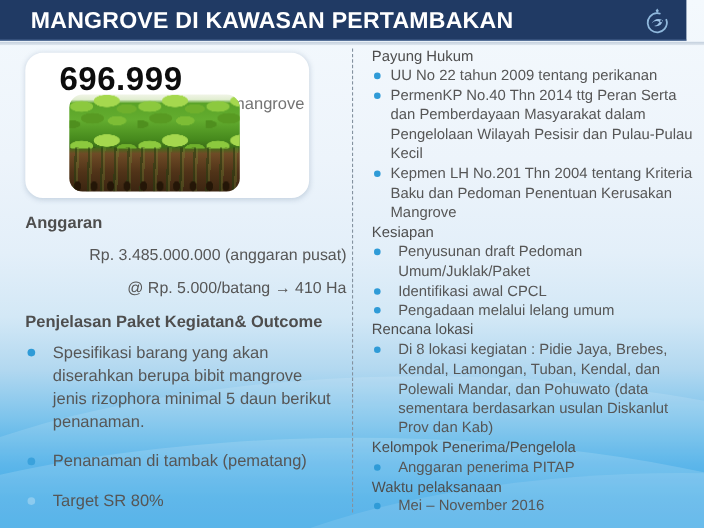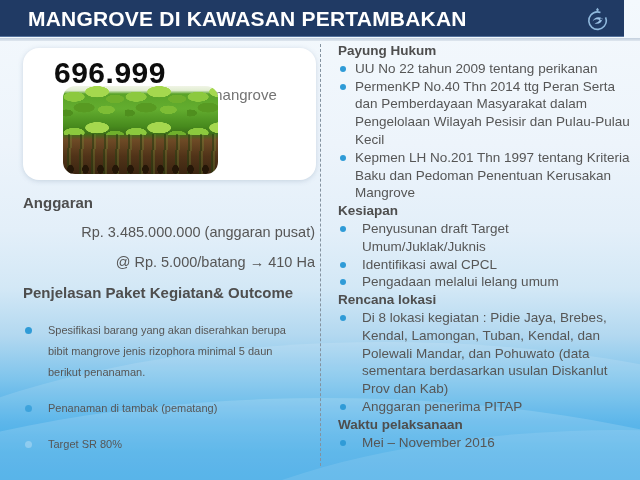--- a/index.html
+++ b/index.html
@@ -40,21 +40,21 @@
   .page-title {
     position: absolute; left: 28px; top: 0; height: 37px;
     line-height: 37px; color: #ffffff;
     font-size: 21px; font-weight: bold; letter-spacing: 0.2px;
     white-space: nowrap;
   }
   .logo-wrap { position: absolute; right: 12px; top: 4px; width: 29px; height: 29px; }
 
   
   .card {
-    position: absolute; left: 23px; top: 48px; width: 293px; height: 132px;
+    position: absolute; left: 23px; top: 48px; width: 258px; height: 132px;
     background: #ffffff; border-radius: 16px;
     box-shadow: 0 1px 5px rgba(90,120,150,0.25);
     z-index: 4;
   }
   .big-number {
     position: absolute; left: 31px; top: 8px;
     font-size: 30px; font-weight: bold; color: #0d0d0d; letter-spacing: 0.5px;
   }
   .unit-label {
     position: absolute; left: 137px; top: 38px;
@@ -86,42 +86,42 @@
         rgba(38,62,16,0) 0 5px, rgba(38,62,16,0.55) 5px 7px,
         rgba(120,160,60,0.25) 7px 9px, rgba(38,62,16,0) 9px 12px);
     background-size: 15px 100%, auto;
   }
 
   
   .left-col { position: absolute; left: 23px; top: 194px; width: 292px; color: #565656; z-index: 4; }
   .sec-heading { font-size: 15px; font-weight: bold; color: #4e4e4e; margin: 0 0 13px 0; }
   .left-col p { font-size: 14.5px; margin: 0 0 14px 0; text-align: right; }
   .left-col p.last { }
-  .left-col .sec-heading.second { margin-bottom: 19px; }
+  .left-col .sec-heading.second { margin-bottom: 9px; }
   ul.blist { list-style: none; margin: 0; padding: 0; width: 284px; }
-  ul.blist li { position: relative; padding-left: 25px; font-size: 11px; line-height: 21px; margin-bottom: 15px; }
+  ul.blist li { position: relative; padding-left: 25px; font-size: 15px; line-height: 21px; margin-bottom: 15px; }
   .dot {
     position: absolute; left: 2px; top: 7px; width: 7px; height: 7px;
     border-radius: 50%; background: #2f9bd7;
   }
   ul.blist li:nth-child(2) .dot { opacity: 0.75; }
   ul.blist li:nth-child(3) .dot { opacity: 0.4; background:#cfe8f7; }
 
   
   .divider {
     position: absolute; left: 320px; top: 44px; height: 422px; width: 0;
     border-left: 1.5px dashed #84929f; z-index: 4;
   }
 
   
   .right-col {
     position: absolute; left: 338px; top: 42px; width: 294px;
     color: #565656; font-size: 13.5px; line-height: 17.8px; z-index: 4;
   }
-  .right-col .rh { font-weight: bold; color: #4e4e4e; margin: 0; font-size: 13.5px; }
+  .right-col .rh { font-weight: normal; color: #4e4e4e; margin: 0; font-size: 13.5px; }
   .right-col ul { list-style: none; margin: 0; padding: 0; }
   .right-col li { position: relative; padding-left: 17px; }
   .right-col .indent li { padding-left: 24px; }
   .rdot {
     position: absolute; left: 2px; top: 6px; width: 6px; height: 6px;
     border-radius: 50%; background: #2f9bd7;
   }
 </style>
 </head>
 <body>
@@ -185,48 +185,49 @@
       <li>
         <span class="rdot"></span>
         <span>UU No 22 tahun 2009 tentang perikanan</span>
       </li>
       <li>
         <span class="rdot"></span>
         <span>PermenKP No.40 Thn 2014 ttg Peran Serta dan Pemberdayaan Masyarakat dalam Pengelolaan Wilayah Pesisir dan Pulau-Pulau Kecil</span>
       </li>
       <li>
         <span class="rdot"></span>
-        <span>Kepmen LH No.201 Thn 1997 tentang Kriteria Baku dan Pedoman Penentuan Kerusakan Mangrove</span>
+        <span>Kepmen LH No.201 Thn 2004 tentang Kriteria Baku dan Pedoman Penentuan Kerusakan Mangrove</span>
       </li>
     </ul>
 
     <div class="rh">Kesiapan</div>
     <ul class="indent">
       <li>
         <span class="rdot"></span>
-        <span>Penyusunan draft Target Umum/Juklak/Juknis</span>
+        <span>Penyusunan draft Pedoman Umum/Juklak/Paket</span>
       </li>
       <li>
         <span class="rdot"></span>
         <span>Identifikasi awal CPCL</span>
       </li>
       <li>
         <span class="rdot"></span>
         <span>Pengadaan melalui lelang umum</span>
       </li>
     </ul>
 
     <div class="rh">Rencana lokasi</div>
     <ul class="indent">
       <li>
         <span class="rdot"></span>
         <span>Di 8 lokasi kegiatan : Pidie Jaya, Brebes, Kendal, Lamongan, Tuban, Kendal, dan Polewali Mandar, dan Pohuwato (data sementara berdasarkan usulan Diskanlut Prov dan Kab)</span>
       </li>
     </ul>
 
+    <div class="rh">Kelompok Penerima/Pengelola</div>
     <ul class="indent">
       <li>
         <span class="rdot"></span>
         <span>Anggaran penerima PITAP</span>
       </li>
     </ul>
 
     <div class="rh">Waktu pelaksanaan</div>
     <ul class="indent">
       <li>

